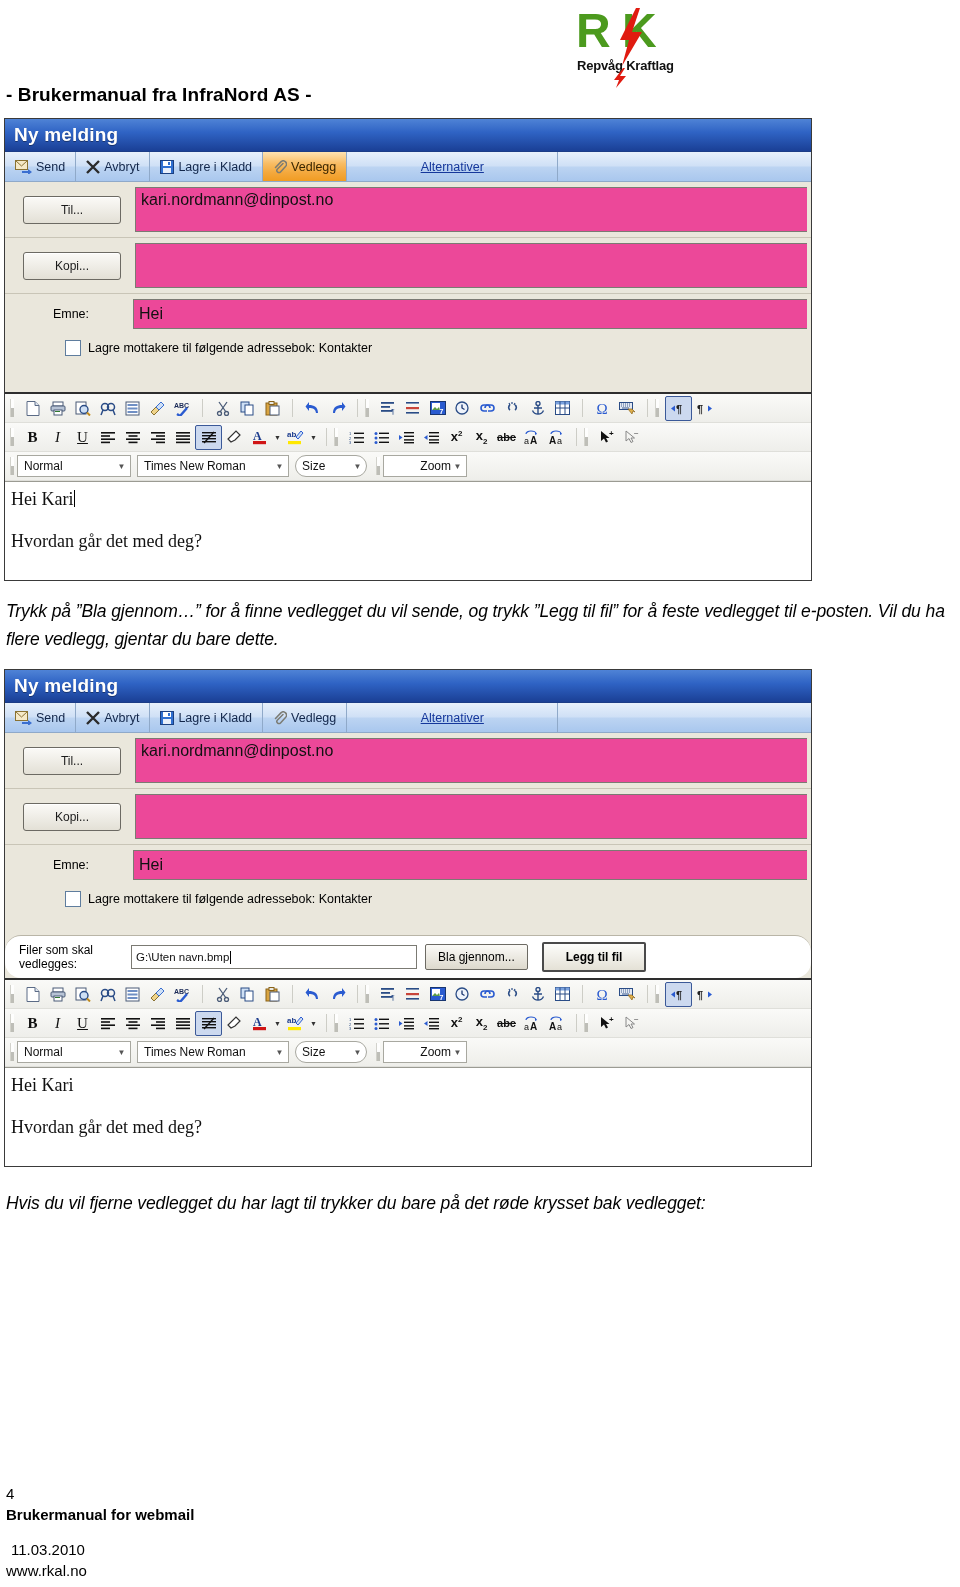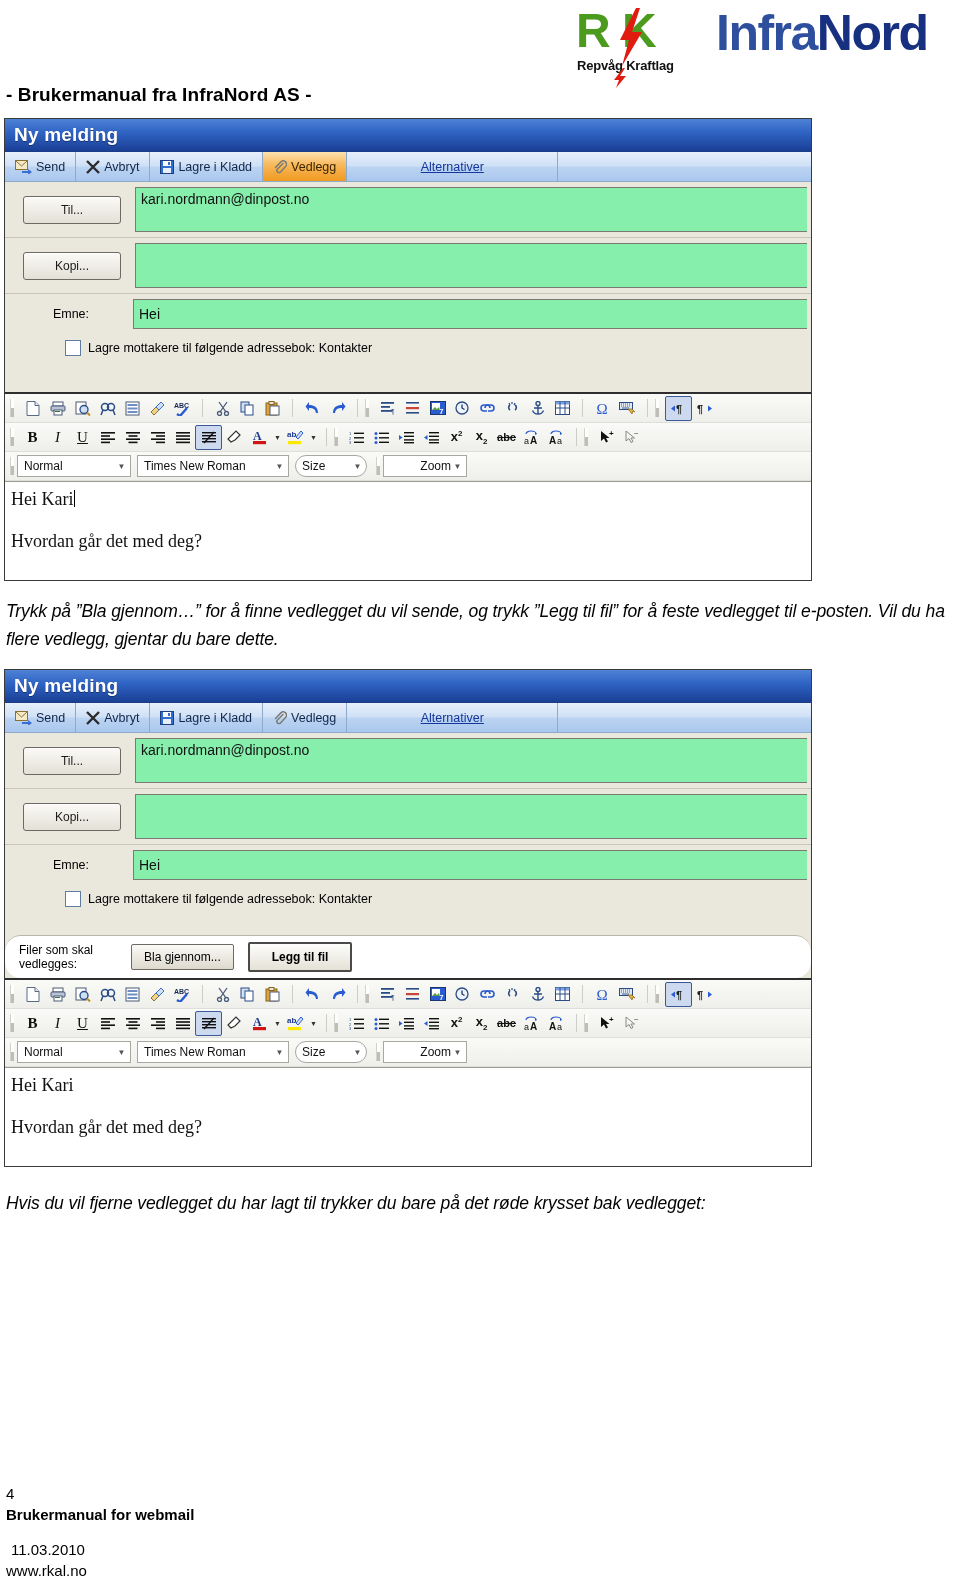--- a/index.html
+++ b/index.html
@@ -99,23 +99,23 @@
     color:#1b1b1b;
     box-shadow:inset 0 1px 0 #fff;
     cursor:default;
   }
   .frow .flabel{
     width:96px;margin-left:18px;
     font-size:12.5px;text-align:center;
   }
   .frow .finput{
     flex:1;margin:0 4px 0 14px;height:28px;
-    background:#86efac;border:1px solid #7b7a73;
+    background:#ec4899;border:1px solid #7b7a73;
     border-right:none;
-    font-size:14px;display:flex;align-items:center;
+    font-size:16px;display:flex;align-items:center;
     padding-left:5px;color:#111;text-align:center;
   }
   .frow.tall .finput{height:40px;align-items:flex-start;padding-top:3px;}
   .sep-line{height:1px;background:#c9c5b7;margin:0;}
   .chkrow{display:flex;align-items:center;padding:6px 0 10px 60px;}
   .chkbox{
     width:14px;height:14px;background:#fff;border:1px solid #5f7d9e;
     margin-right:7px;flex:none;
   }
   .chklabel{font-size:12.5px;}
@@ -235,21 +235,20 @@
         <span>R</span><span style="visibility:hidden">.</span><span>K</span>
       </div>
       <svg class="logo-bolt" viewBox="0 0 30 58">
         <polygon points="20,0 4,32 13,32 6,58 26,24 16,24 24,0" fill="#e01b10"></polygon>
       </svg>
       <div class="logo-sub">Repvåg Kraftlag</div>
       <svg class="logo-bolt2" viewBox="0 0 16 20">
         <polygon points="11,0 2,12 7,12 4,20 14,8 8,8 13,0" fill="#e01b10"></polygon>
       </svg>
     </div>
-    <div class="logo-right"><span class="logo-infra">Infra</span><span class="logo-nord">Nord</span></div>
   </div>
 
   <div class="doc-subtitle">- Brukermanual fra InfraNord AS -</div>
 </div>
 
 <div class="mailwin">
 
   <div class="titlebar">
     <div class="titlebar-text">Ny melding</div>
   </div>
@@ -752,20 +751,24 @@
       <div class="chkbox"></div>
       <div class="chklabel">Lagre mottakere til følgende adressebok: Kontakter</div>
     </div>
     <div class="spacer-b"></div>
 
     <div class="attrow">
       <div class="attlabel">
         <div>Filer som skal</div>
         <div>vedlegges:</div>
       </div>
+      <div class="attinput">
+        <span>G:\Uten navn.bmp</span>
+          <span class="caret"></span>
+      </div>
       <div class="attbtn">Bla gjennom...</div>
       <div class="attbtn primary">Legg til fil</div>
     </div>
   </div>
 
   <div class="toolbars">
 
     <div class="trow">
       <div class="grip"></div>
       <div class="tgroup">

